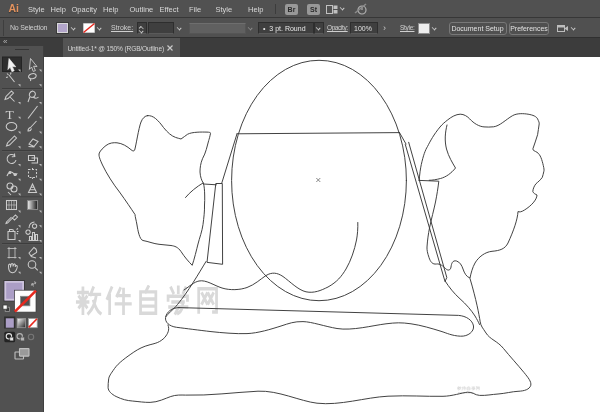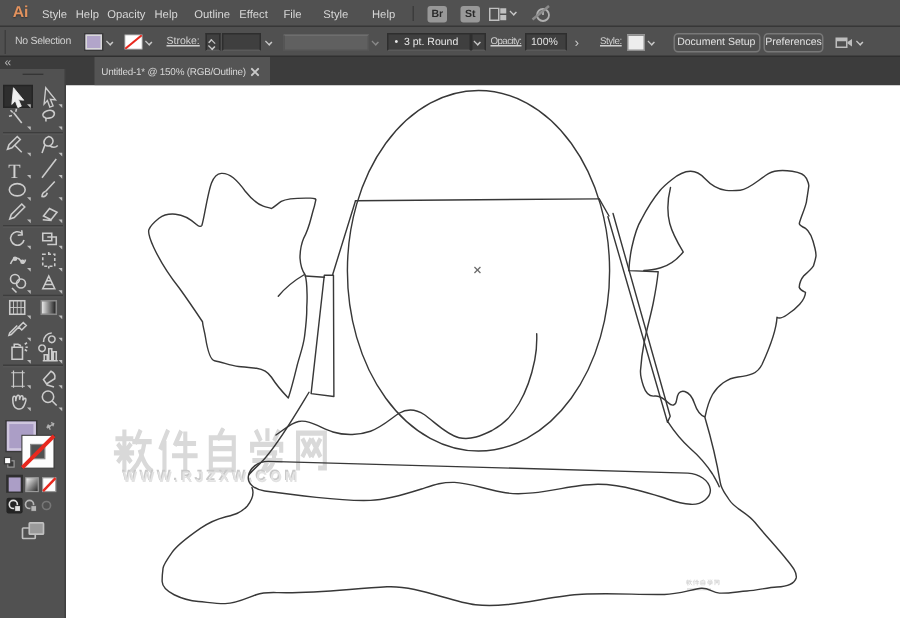--- a/index.html
+++ b/index.html
@@ -269,21 +269,20 @@
         </g>
 
         <g transform="translate(116,0)">
           <path d="M3.5,2 h17.5 v18.5 h-3 M3.5,2 v18.5 M7,6 l4.5,7.5 M11.5,6 l-4.5,7.5 M13,6 l4.5,7.5 M17.5,6 l-4.5,7.5"></path>
         </g>
       </g>
     </defs>
     <use href="#cjk" transform="translate(3,2.6) scale(1.02,1.26)" stroke="#ffffff" stroke-width="3.2"></use>
     <use href="#cjk" transform="translate(1.8,1.2) scale(1.02,1.26)" stroke="#d9d9d9" stroke-width="2.7"></use>
   </svg>
-  <div id="wm2">WWW.RJZXW.COM</div>
   <svg width="50" height="16" viewBox="0 0 50 16" style="position:absolute;left:413px;top:329px">
     <use href="#cjk" transform="translate(0.5,0.5) scale(0.16)" stroke="#d6d6d6" stroke-width="3.4"></use>
     <rect x="1" y="6" width="16" height="1.6" fill="#e4e4e4"></rect>
   </svg>
   <svg id="art" width="556" height="355" viewBox="44 57 556 355" style="position:absolute;left:0;top:0">
     <g fill="none" stroke="#383838" stroke-width="0.95" stroke-linejoin="round" stroke-linecap="round">
       <ellipse cx="319" cy="180.5" rx="87.4" ry="120.2"></ellipse>
       <path d="M237,133.8 L399.5,132.6"></path>
       <path d="M237,133.8 L221.8,183"></path>
       <path d="M216.2,183.5 L222.3,183.5 L222.6,264.3 L207.4,262.4 Z"></path>

